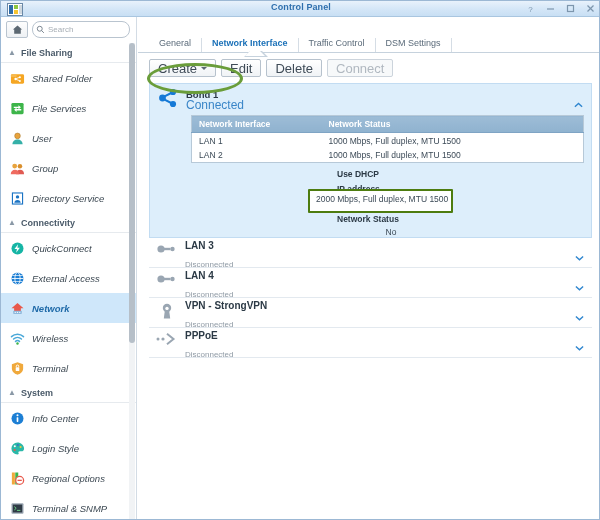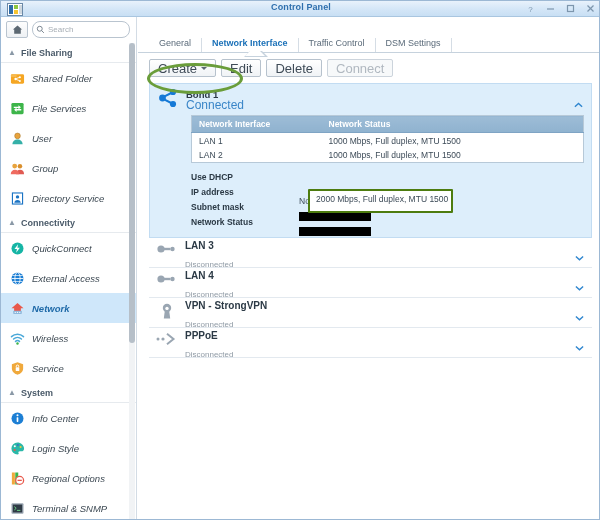--- a/index.html
+++ b/index.html
@@ -143,21 +143,21 @@
 
   table.nt { width: calc(100% - 48px); margin-left: 41px; border-collapse: collapse; background: #fff; border: 1px solid #b7c9d8; }
   table.nt th {
     background: linear-gradient(to bottom,#9dbcd6,#8fb2cf);
     color: #ffffff; font-size: 8.5px; font-weight: bold; text-align: left;
     padding: 3px 0 3px 7px; border-bottom: 1px solid #7fa4c4;
   }
   table.nt td { font-size: 8.5px; color: #3c4a57; padding: 2px 0 2px 7px; }
   table.nt tr.r1 td { padding-top: 3px; }
 
-  .drow { display: flex; align-items: center; height: 15px; margin-left: 41px; }
+  .drow { display: flex; align-items: center; height: 15px; margin-left: 41px; flex-direction: column; }
   .dlabel { width: 108px; font-size: 8.5px; font-weight: bold; color: #2b3945; }
   .dval { font-size: 8.5px; color: #3c4a57; position: relative; margin-top: 48px; }
   .redact { display: inline-block; width: 72px; height: 9px; background: #000; vertical-align: middle; }
 
   .hl-box {
     position: absolute; left: 307px; top: 188px; width: 145px; height: 24px;
     border: 2px solid #4d7c0f; background: #ffffff; border-radius: 1px;
   }
   .hl-box span { position: absolute; left: 6px; top: 3px; font-size: 8.5px; color: #3c4a57; white-space: nowrap; }
 
@@ -343,21 +343,21 @@
         <span>Wireless</span>
       </div>
       <div class="item">
         <span class="ic">
           <svg width="15" height="15" viewBox="0 0 16 16">
               <path d="M8 1.4 L14 3.4 V8 c0 3.6 -3 5.8 -6 6.6 C5 13.8 2 11.6 2 8 V3.4 Z" fill="#f0a93c"></path>
               <rect x="6.1" y="6.6" width="3.8" height="4" rx="0.6" fill="#fff"></rect>
               <path d="M6.7 6.6 V5.6 a1.3 1.3 0 0 1 2.6 0 v1" fill="none" stroke="#fff" stroke-width="1"></path>
             </svg>
         </span>
-        <span>Service</span>
+        <span>Terminal</span>
       </div>
 
       <div class="grp">
         <span class="chev">▲</span>
         <span>System</span>
       </div>
       <div class="item">
         <span class="ic">
           <svg width="15" height="15" viewBox="0 0 16 16">
               <circle cx="8" cy="8" r="6.4" fill="#1d7fd4"></circle>

